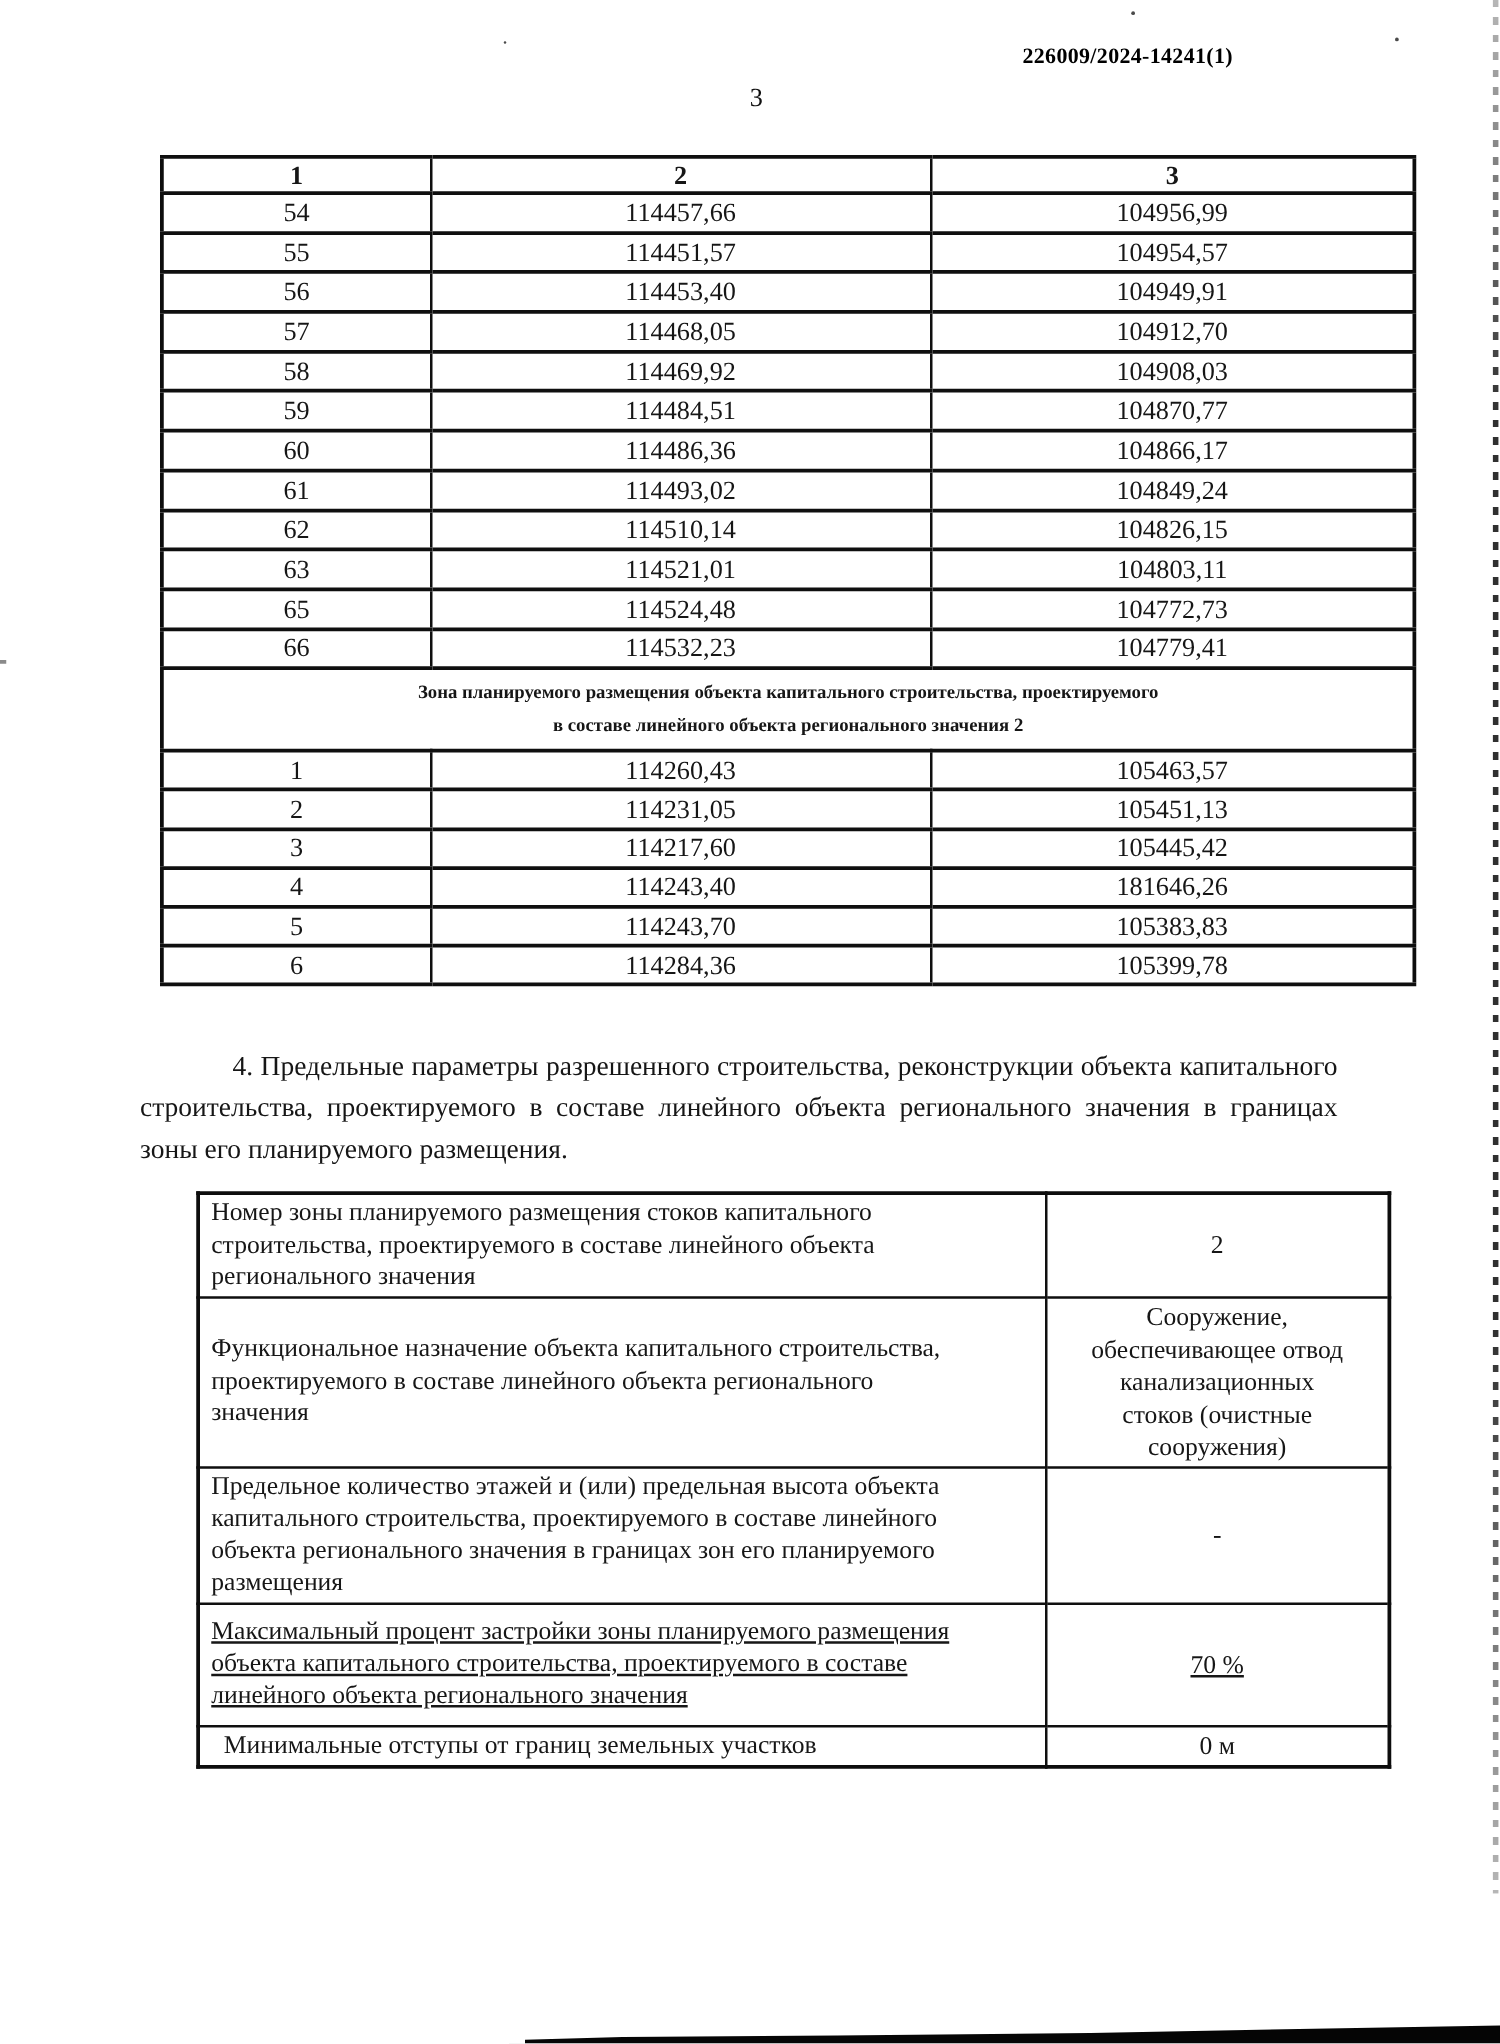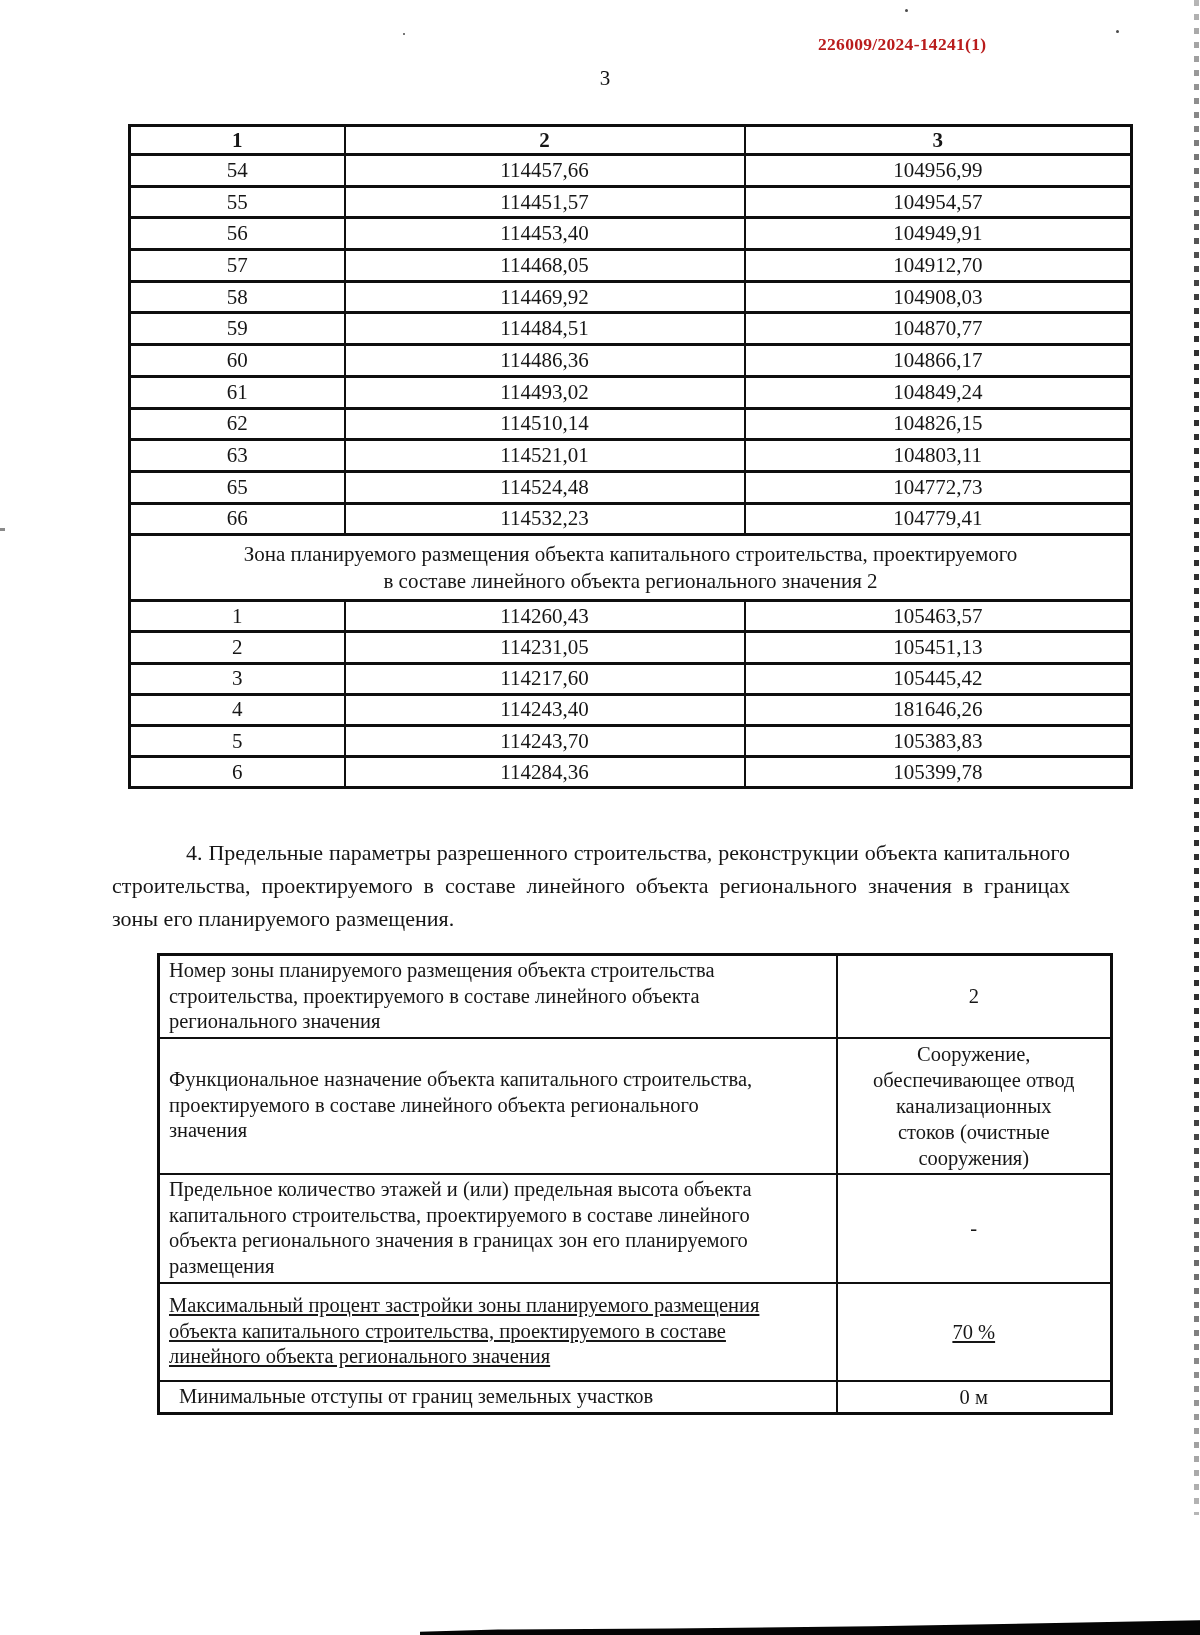--- a/index.html
+++ b/index.html
@@ -11,21 +11,21 @@
     font-family:"Liberation Serif","DejaVu Serif",serif;
     color:#161616;
     overflow:hidden;
   }
   .abs{position:absolute;}
 
   
   .doc-ref{
     left:818px;top:34px;
     font-size:17.5px;font-weight:bold;letter-spacing:.3px;
-    color:#b91c1c;
+    color:#000000;
   }
   .page-num{
     left:0;top:66px;width:1210px;
     text-align:center;
     font-size:21px;color:#111;
   }
 
   
   table{border-collapse:collapse;table-layout:fixed;}
   .t1{
@@ -42,22 +42,22 @@
     overflow:hidden;
     white-space:nowrap;
   }
   .t1{border:3px solid #0d0d0d;}
   .t1 thead tr{height:29px;}
   .t1 thead th{font-weight:bold;font-size:21px;}
   .t1 tbody.z1 tr{height:31.7px;}
   .t1 tbody.z2 tr{height:31.2px;}
   .t1 .zone-row td{
     height:63px;
-    font-weight:normal;
-    font-size:21px;
+    font-weight:bold;
+    font-size:15px;
     line-height:27px;
     white-space:normal;
   }
 
   
   .para4{
     left:112px;top:836px;width:958px;
     font-size:22px;line-height:33px;
     text-align:justify;
     text-indent:74px;
@@ -241,21 +241,21 @@
 
   <p class="abs para4">4. Предельные параметры разрешенного строительства, реконструкции объекта капитального строительства, проектируемого в составе линейного объекта регионального значения в границах зоны его планируемого размещения.</p>
 
   <table class="abs t2">
     <colgroup>
       <col style="width:678px">
       <col style="width:275px">
     </colgroup>
     <tbody>
       <tr class="r0">
-        <td class="lbl">Номер зоны планируемого размещения объекта строительства строительства, проектируемого в составе линейного объекта регионального значения</td>
+        <td class="lbl">Номер зоны планируемого размещения стоков капитального строительства, проектируемого в составе линейного объекта регионального значения</td>
         <td class="val">2</td>
       </tr>
       <tr class="r1">
         <td class="lbl">Функциональное назначение объекта капитального строительства, проектируемого в составе линейного объекта регионального значения</td>
         <td class="val">Сооружение,
 обеспечивающее отвод
 канализационных
 стоков (очистные
 сооружения)</td>
       </tr>

